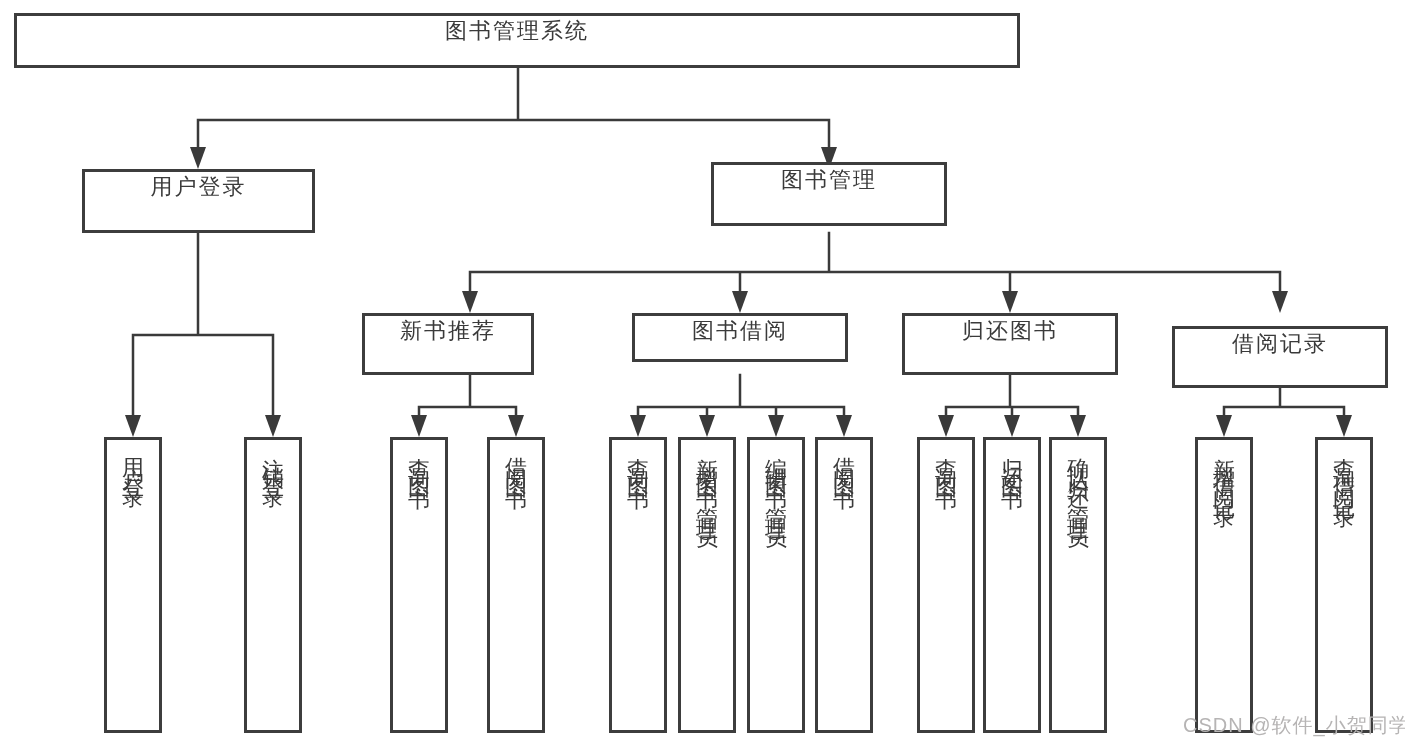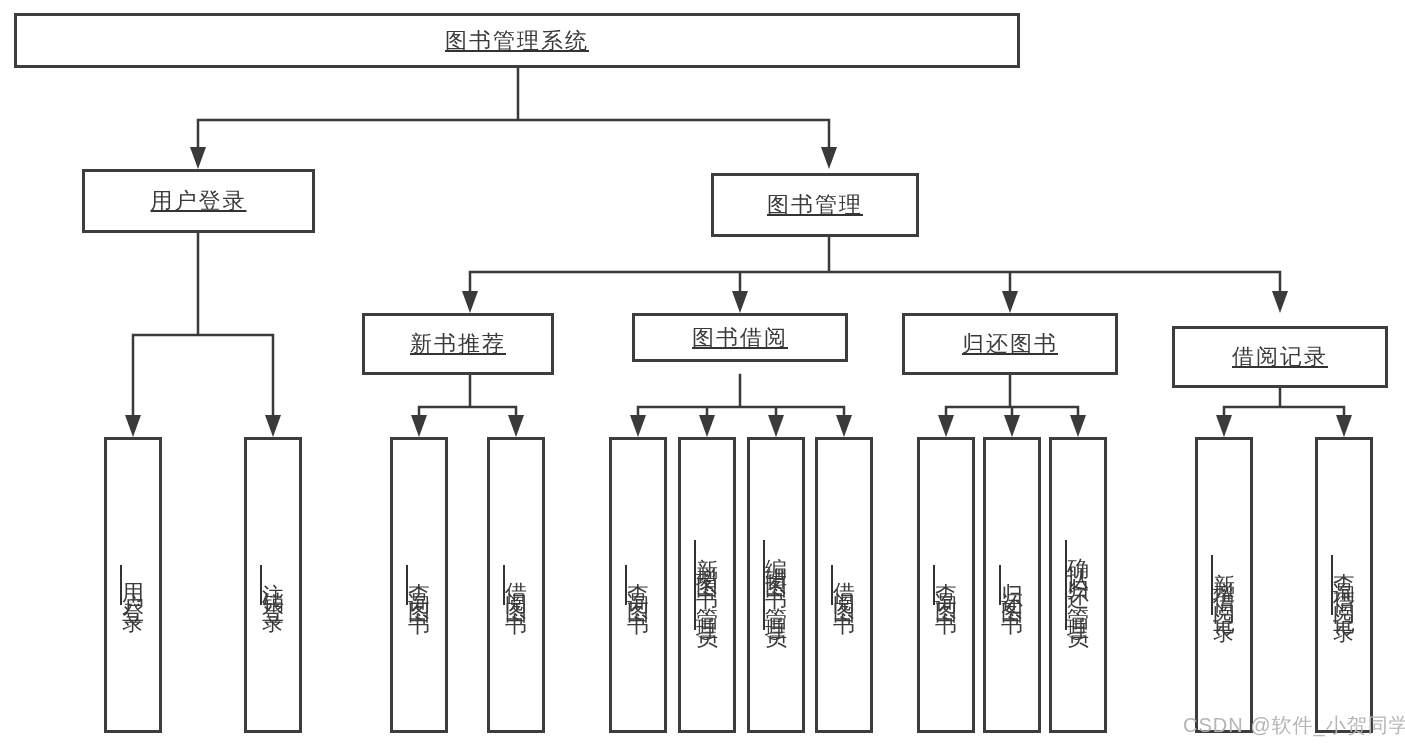--- a/index.html
+++ b/index.html
@@ -3,21 +3,21 @@
 <meta charset="utf-8">
 <style>
   html,body{margin:0;padding:0;background:#fff;}
   .canvas{
     position:relative;width:1405px;height:747px;background:#ffffff;overflow:hidden;
     font-family:"Liberation Sans","DejaVu Sans",sans-serif;color:#333333;
   }
   .wires{position:absolute;left:0;top:0;width:1405px;height:747px;}
   .box{
     position:absolute;background:#ffffff;border:3px solid #3d3d3d;
-    display:flex;align-items:center;justify-content:center;box-sizing:border-box;text-decoration:underline;
+    display:flex;justify-content:center;box-sizing:border-box;
   }
   .box.h span{font-size:22px;letter-spacing:2px;white-space:nowrap;color:#3a3a3a;}
   .box.v span{
     writing-mode:vertical-rl;text-orientation:mixed;
     font-size:22px;letter-spacing:10px;line-height:1;color:#3a3a3a;
   }
   .watermark{
     position:absolute;left:1183px;top:712px;font-size:20px;color:#b6b4b4;
     letter-spacing:1px;white-space:nowrap;
   }
@@ -71,25 +71,25 @@
     </g>
   </svg>
 
   <div class="box h" style="left:14px;top:13px;width:1006px;height:55px">
     <span>图书管理系统</span>
   </div>
 
   <div class="box h" style="left:82px;top:169px;width:233px;height:64px">
     <span>用户登录</span>
   </div>
-  <div class="box h" style="left:711px;top:173px;width:208px;height:64px">
+  <div class="box h" style="left:711px;top:162px;width:236px;height:64px">
     <span>图书管理</span>
   </div>
 
-  <div class="box h" style="left:362px;top:313px;width:192px;height:62px">
+  <div class="box h" style="left:362px;top:313px;width:172px;height:62px">
     <span>新书推荐</span>
   </div>
   <div class="box h" style="left:632px;top:313px;width:216px;height:49px">
     <span>图书借阅</span>
   </div>
   <div class="box h" style="left:902px;top:313px;width:216px;height:62px">
     <span>归还图书</span>
   </div>
   <div class="box h" style="left:1172px;top:326px;width:216px;height:62px">
     <span>借阅记录</span>

